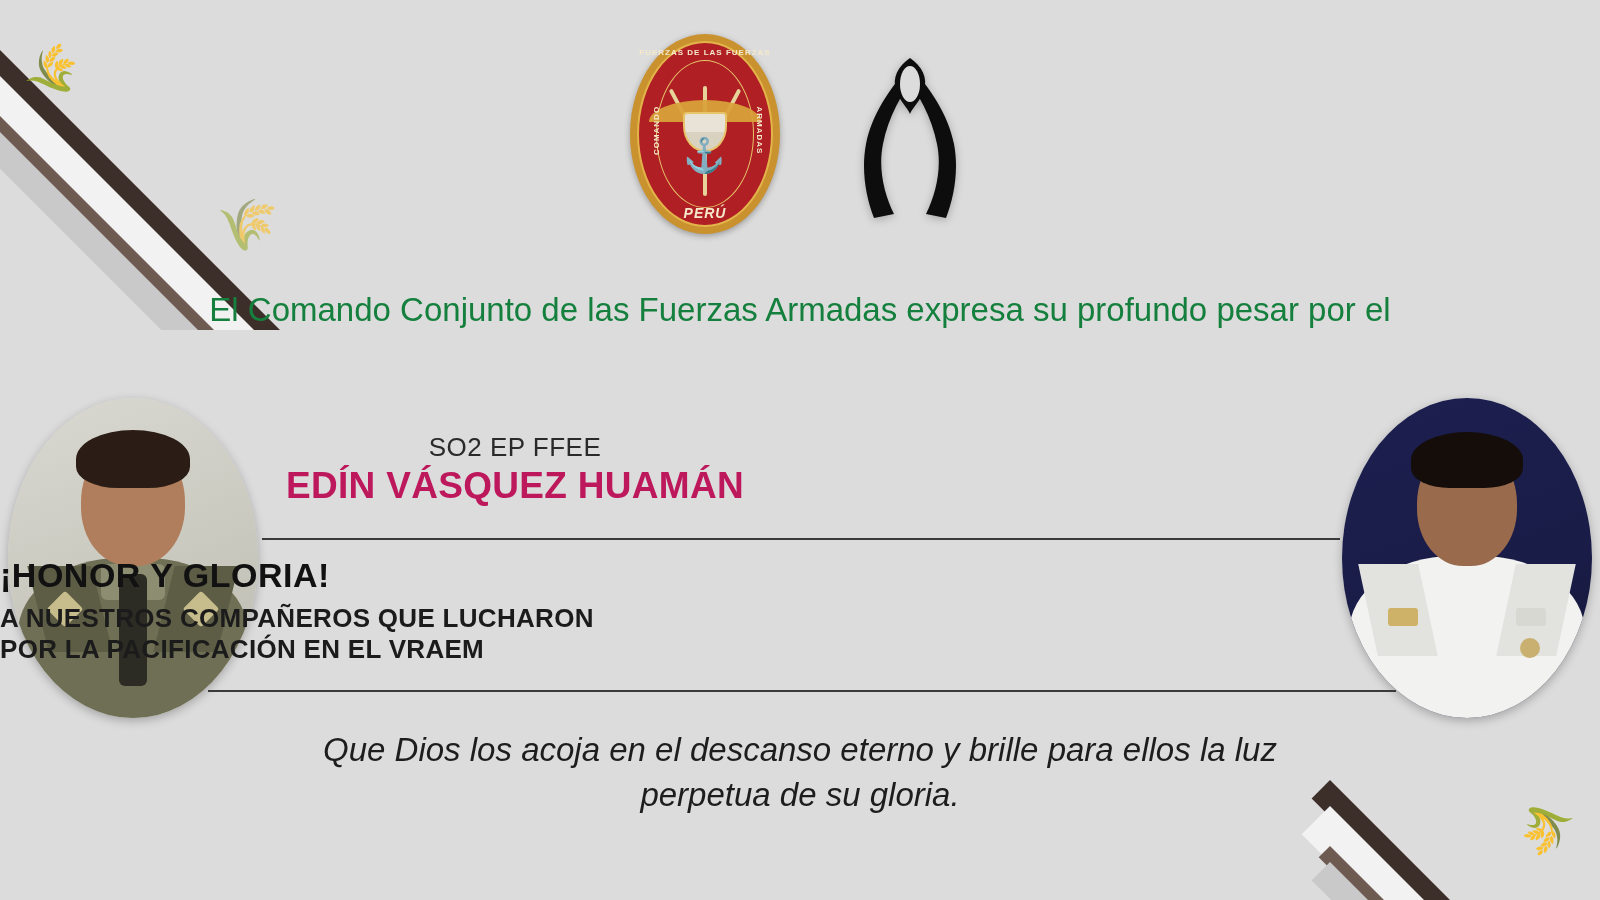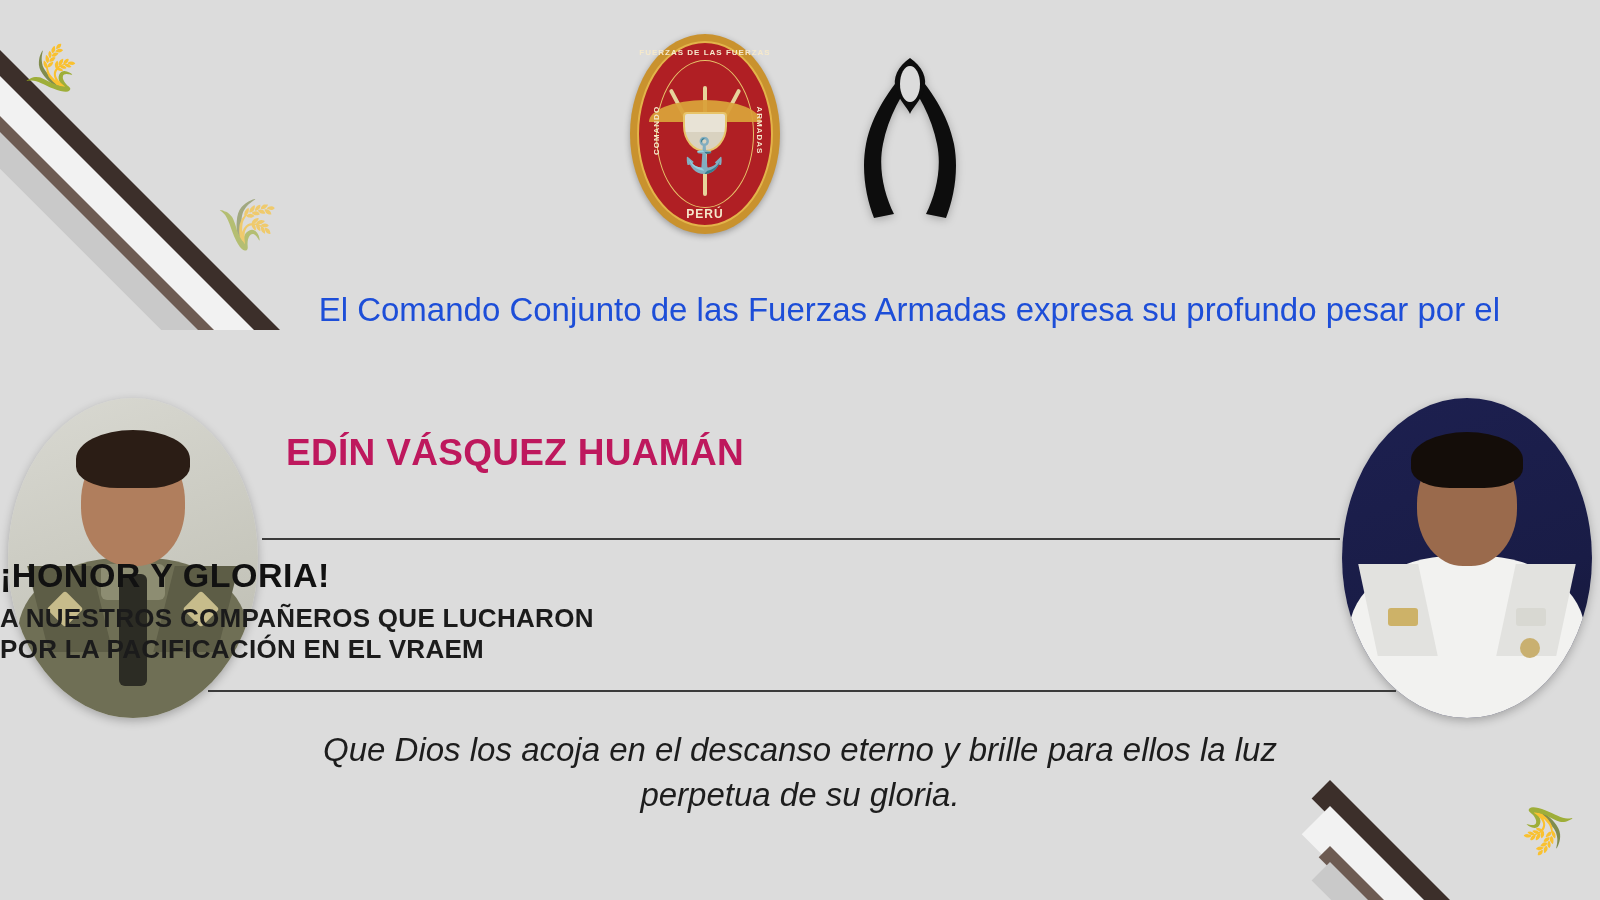--- a/index.html
+++ b/index.html
@@ -168,43 +168,43 @@
   .emblem .ring-text-peru {
     position: absolute;
     color: #f5e9cc;
     font-size: 8px;
     letter-spacing: 1px;
     font-weight: bold;
     white-space: nowrap;
     text-align: center;
   }
   .emblem .ring-text-top { top: 14px; left: 0; width: 100%; }
-  .emblem .ring-text-peru { bottom: 13px; left: 0; width: 100%; font-size: 12px; }
+  .emblem .ring-text-peru { bottom: 13px; left: 0; width: 100%; font-size: 14px; font-style: italic; }
   .emblem .ring-text-left { top: 92px; left: 2px; transform: rotate(-90deg); transform-origin: center; }
   .emblem .ring-text-right { top: 92px; right: -4px; transform: rotate(90deg); transform-origin: center; }
 
   .ribbon {
     width: 120px;
     height: 175px;
     position: relative;
     margin-top: 14px;
   }
   .ribbon svg { display: block; filter: drop-shadow(0 2px 4px rgba(0,0,0,.25)); }
 
   
   .message {
     position: absolute;
     top: 288px;
     left: 50%;
     transform: translateX(-50%);
     width: 1400px;
-    text-align: right;
+    text-align: center;
     font-size: 33px;
     line-height: 1.33;
-    color: #1d4ed8;
+    color: #15803d;
     font-weight: 400;
   }
 
   
   .portrait {
     position: absolute;
     width: 250px;
     height: 320px;
     border-radius: 50%;
     overflow: hidden;
@@ -436,20 +436,21 @@
   <div class="lapel-r"></div>
   <div class="med-1"></div>
   <div class="med-2"></div>
   <div class="med-3"></div>
   <div class="face head"></div>
   <div class="face hair"></div>
 </div>
 
 <div class="names">
   <div class="name-col">
+    <div class="rank">SO2 EP FFEE</div>
     <div class="fullname">EDÍN VÁSQUEZ HUAMÁN</div>
   </div>
 </div>
 
 <div class="rule rule-top"></div>
 
 <div class="honor">
   <h2>¡HONOR Y GLORIA!</h2>
   <div class="l1">A NUESTROS COMPAÑEROS QUE LUCHARON</div>
   <div class="l2">POR LA PACIFICACIÓN EN EL VRAEM</div>

